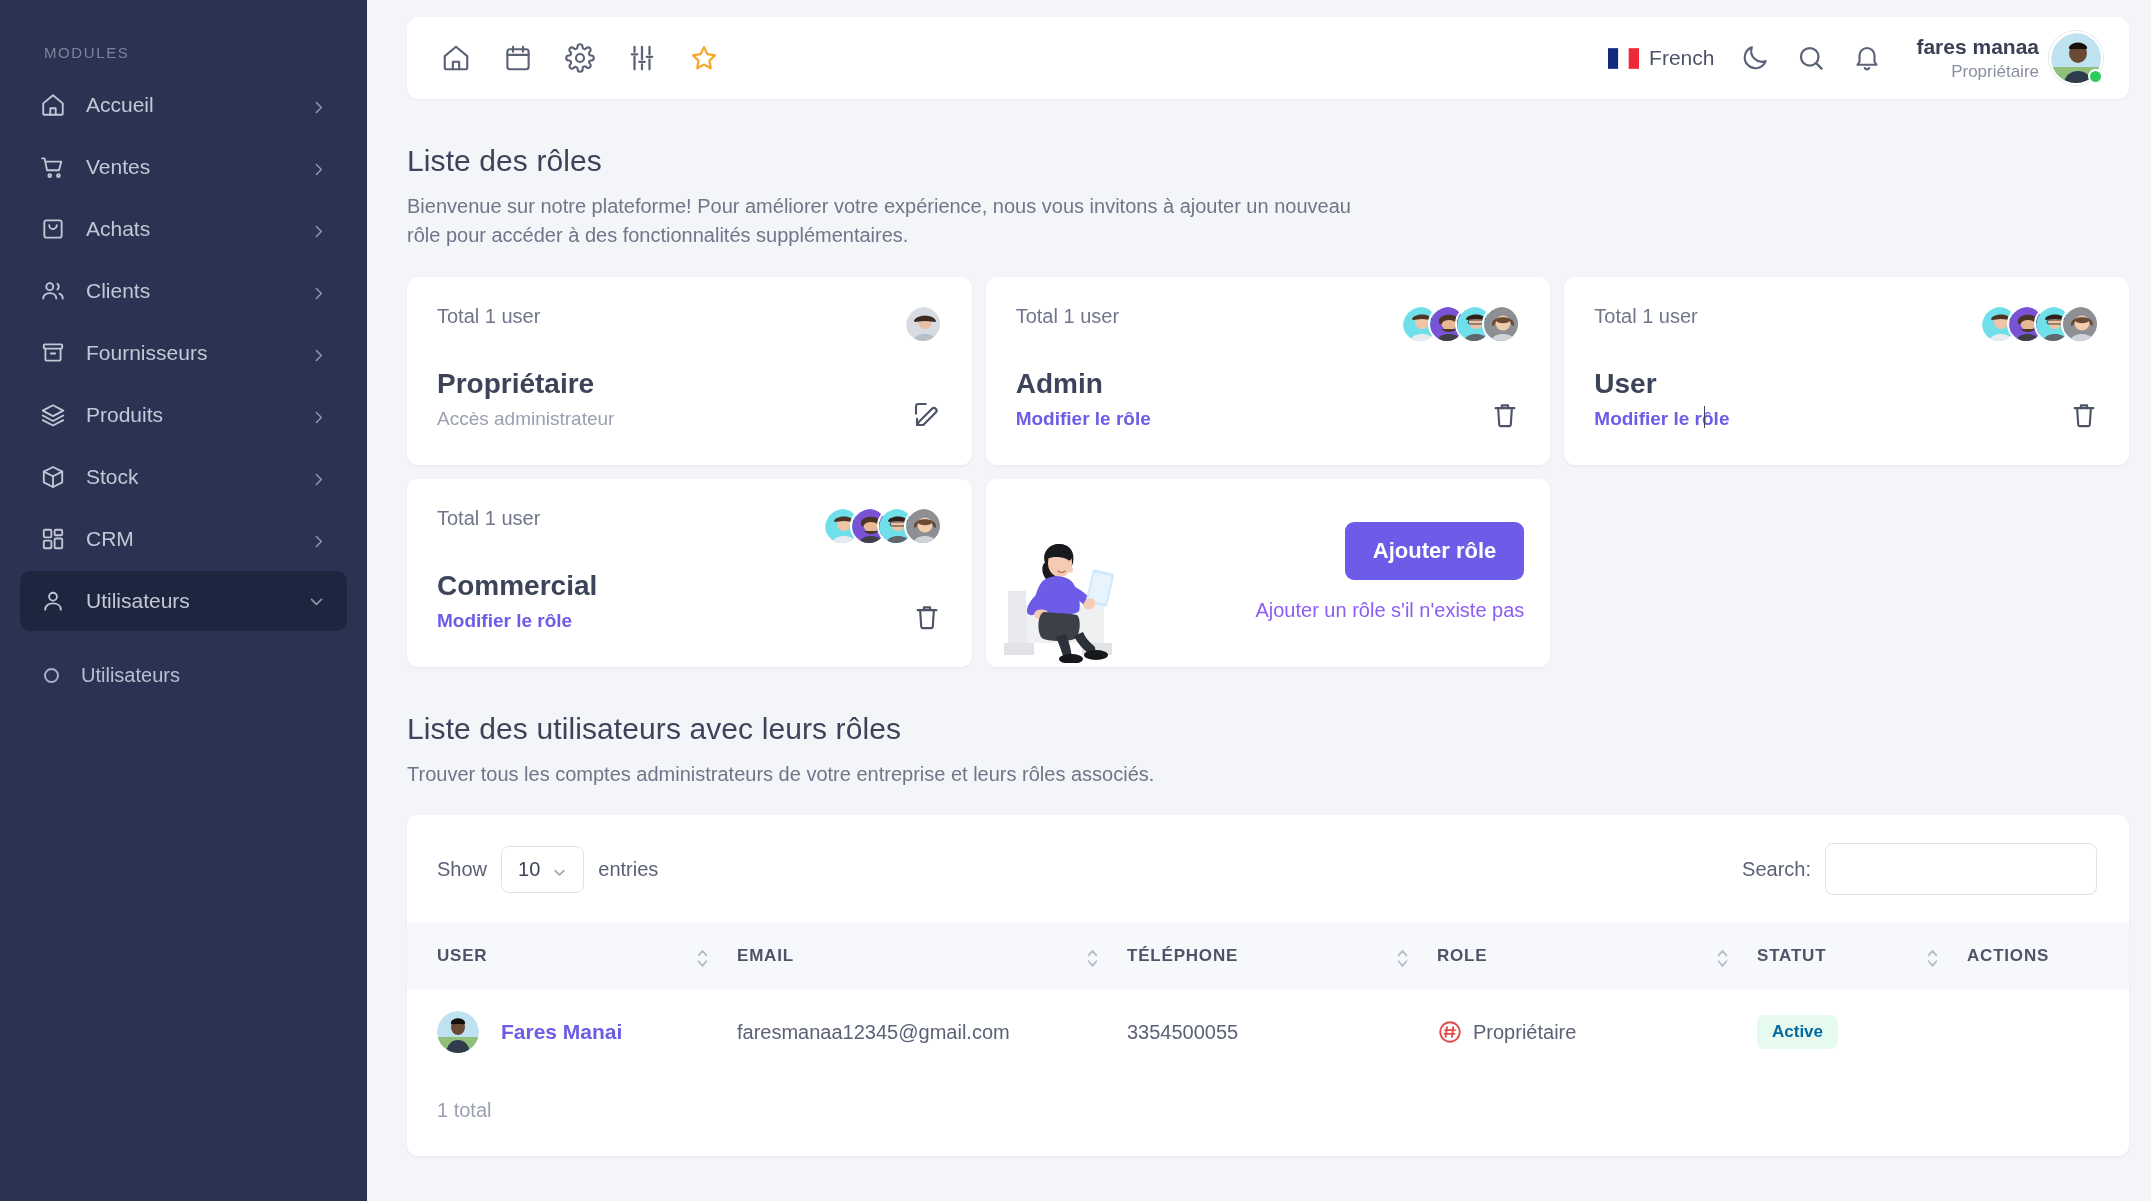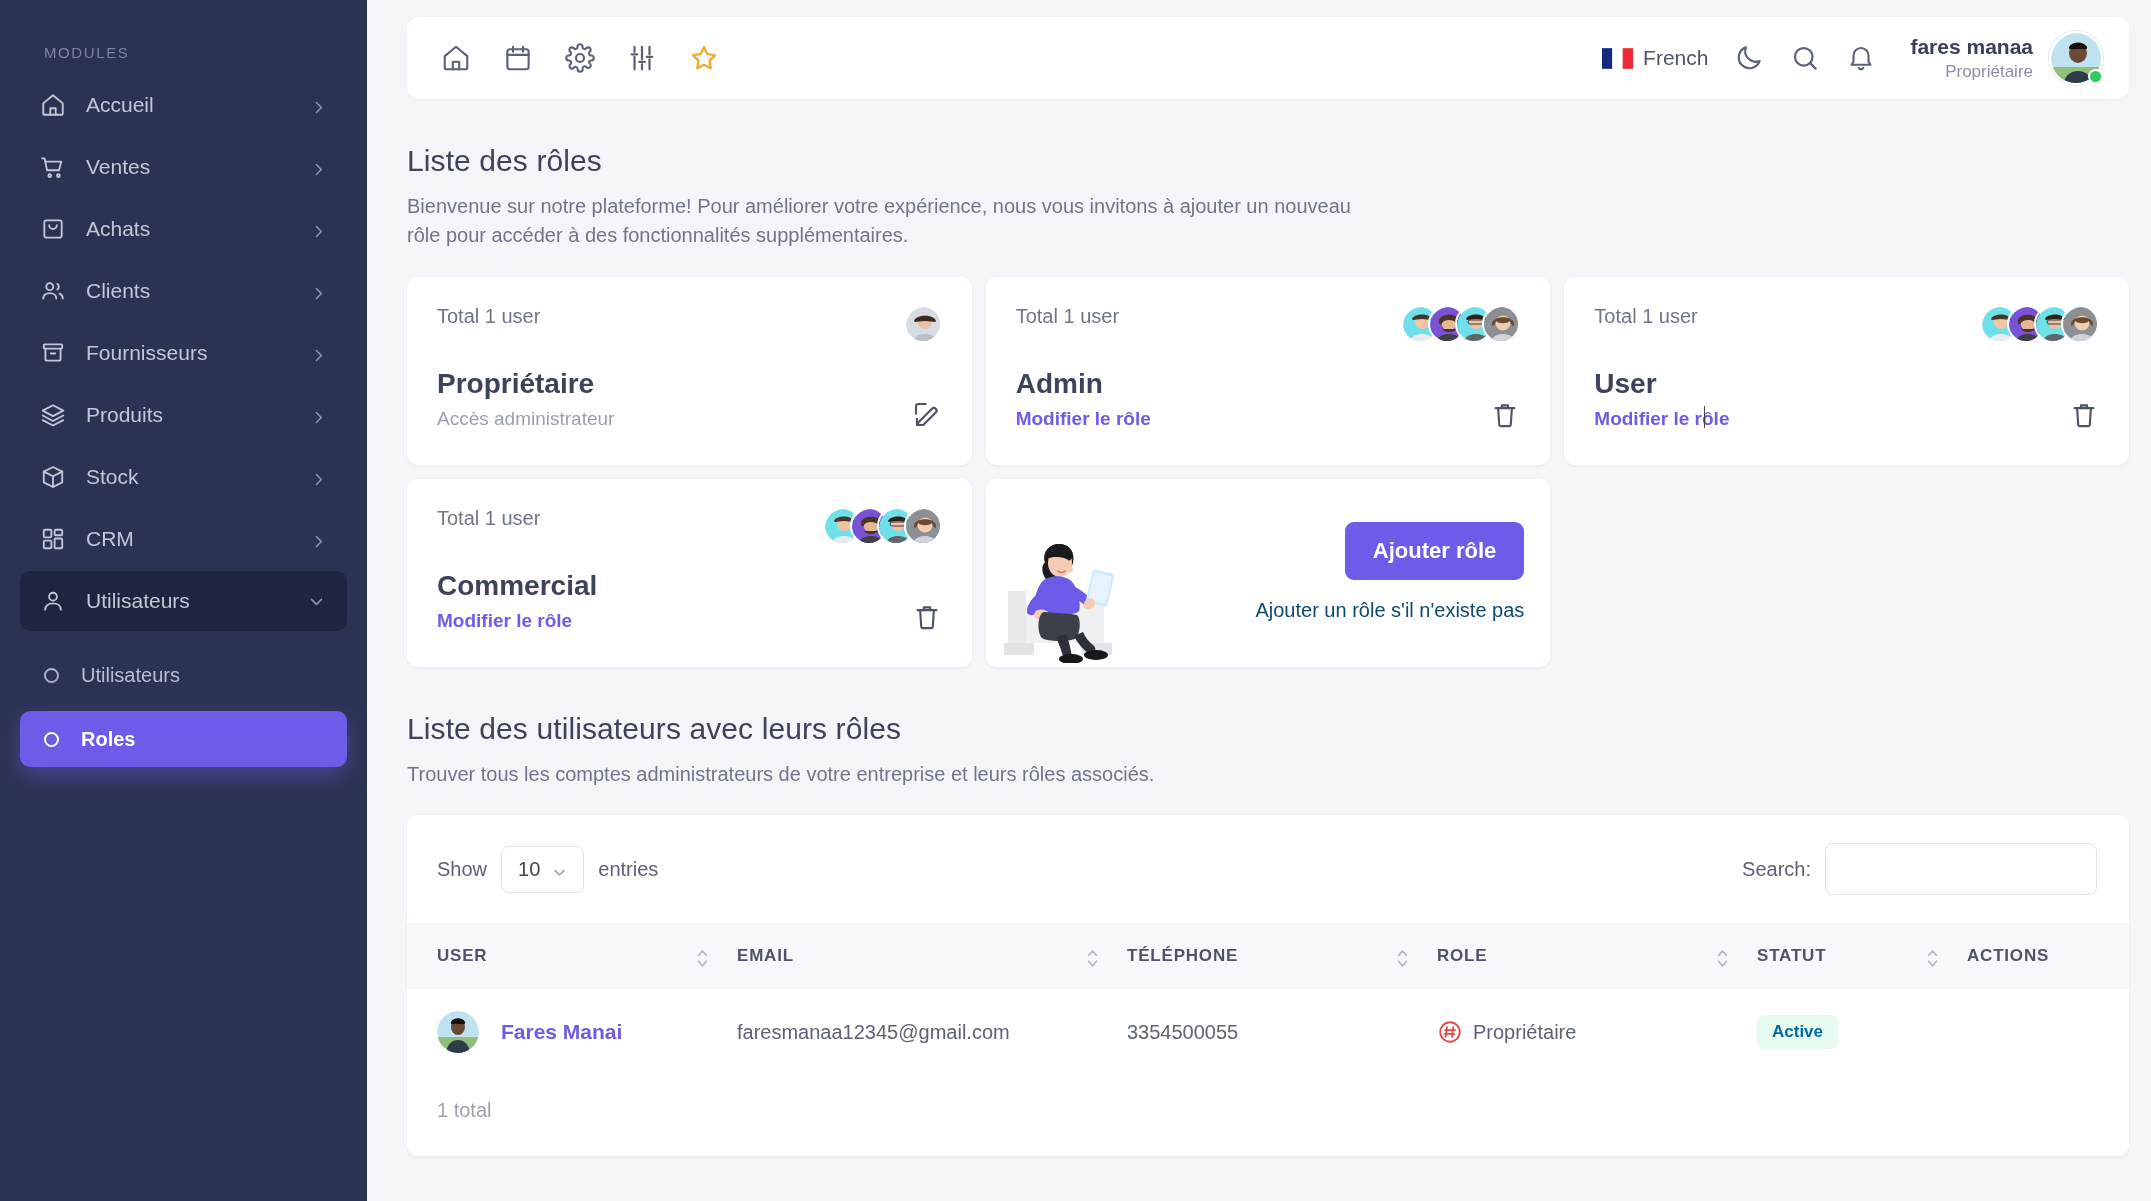--- a/index.html
+++ b/index.html
@@ -82,21 +82,21 @@
     padding: 0 26px 0 34px;
     box-shadow: 0 1px 3px rgba(30,40,70,.05);
   }
   .topbar-icons { display: flex; align-items: center; gap: 32px; }
   .tb-ico { width: 30px; height: 30px; color: #5b6277; cursor: pointer; }
   .tb-ico.star { color: #f5a623; }
   .topbar-right { margin-left: auto; display: flex; align-items: center; gap: 26px; }
   .lang { display: flex; align-items: center; gap: 10px; cursor: pointer; }
   .flag { width: 31px; height: 21px; display: block; }
   .lang-text { font-size: 21px; color: #4d5467; }
-  .user-block { display: flex; align-items: center; gap: 16px; margin-left: 8px; cursor: pointer; }
+  .user-block { display: flex; align-items: center; gap: 10px; margin-left: 8px; cursor: pointer; }
   .user-text { text-align: right; line-height: 1.28; }
   .user-name { font-size: 21px; font-weight: 700; color: #3a4154; }
   .user-role { font-size: 17px; color: #8a90a2; }
   .avatar-wrap { position: relative; width: 54px; height: 54px; }
   .avatar {
     width: 54px; height: 54px; border-radius: 50%;
     overflow: hidden; border: 2px solid #fff;
     box-shadow: 0 0 0 1px #e4e6ee;
   }
   .av-dot {
@@ -157,21 +157,21 @@
   .add-right {
     flex: 1 1 auto; display: flex; flex-direction: column;
     align-items: flex-end; justify-content: center;
     padding: 0 26px 0 0; gap: 16px;
   }
   .btn-add {
     background: #6c5ce7; color: #fff; border: 0;
     font-family: inherit; font-size: 22px; font-weight: 700;
     padding: 16px 28px; border-radius: 9px; cursor: pointer;
   }
-  .add-desc { font-size: 20px; color: #0c4a6e; text-align: right; line-height: 1.42; max-width: 270px; margin-left: 29px; }
+  .add-desc { font-size: 20px; color: #8b5cf6; text-align: right; line-height: 1.42; max-width: 270px; margin-left: 29px; }
 
   
   .panel {
     background: #fff; border-radius: 11px; margin-top: 26px;
     box-shadow: 0 1px 3px rgba(30,40,70,.06);
     overflow: hidden;
   }
   .panel-head {
     display: flex; align-items: center;
     padding: 28px 32px 28px 30px;
@@ -373,24 +373,20 @@
               <path d="M9 5l7 7-7 7"></path>
             </svg>
         </span>
       </div>
     </nav>
 
     <div class="subnav">
       <div class="subnav-item">
         <span class="ring"></span>
         <span>Utilisateurs</span>
-      </div>
-      <div class="subnav-item active">
-        <span class="ring"></span>
-        <span>Roles</span>
       </div>
     </div>
   </aside>
 
   <main class="main">
 
     <header class="topbar">
       <div class="topbar-icons">
         <span class="tb-ico">
           <svg viewBox="0 0 24 24" fill="none" stroke="currentColor" stroke-width="1.7" stroke-linecap="round" stroke-linejoin="round">

